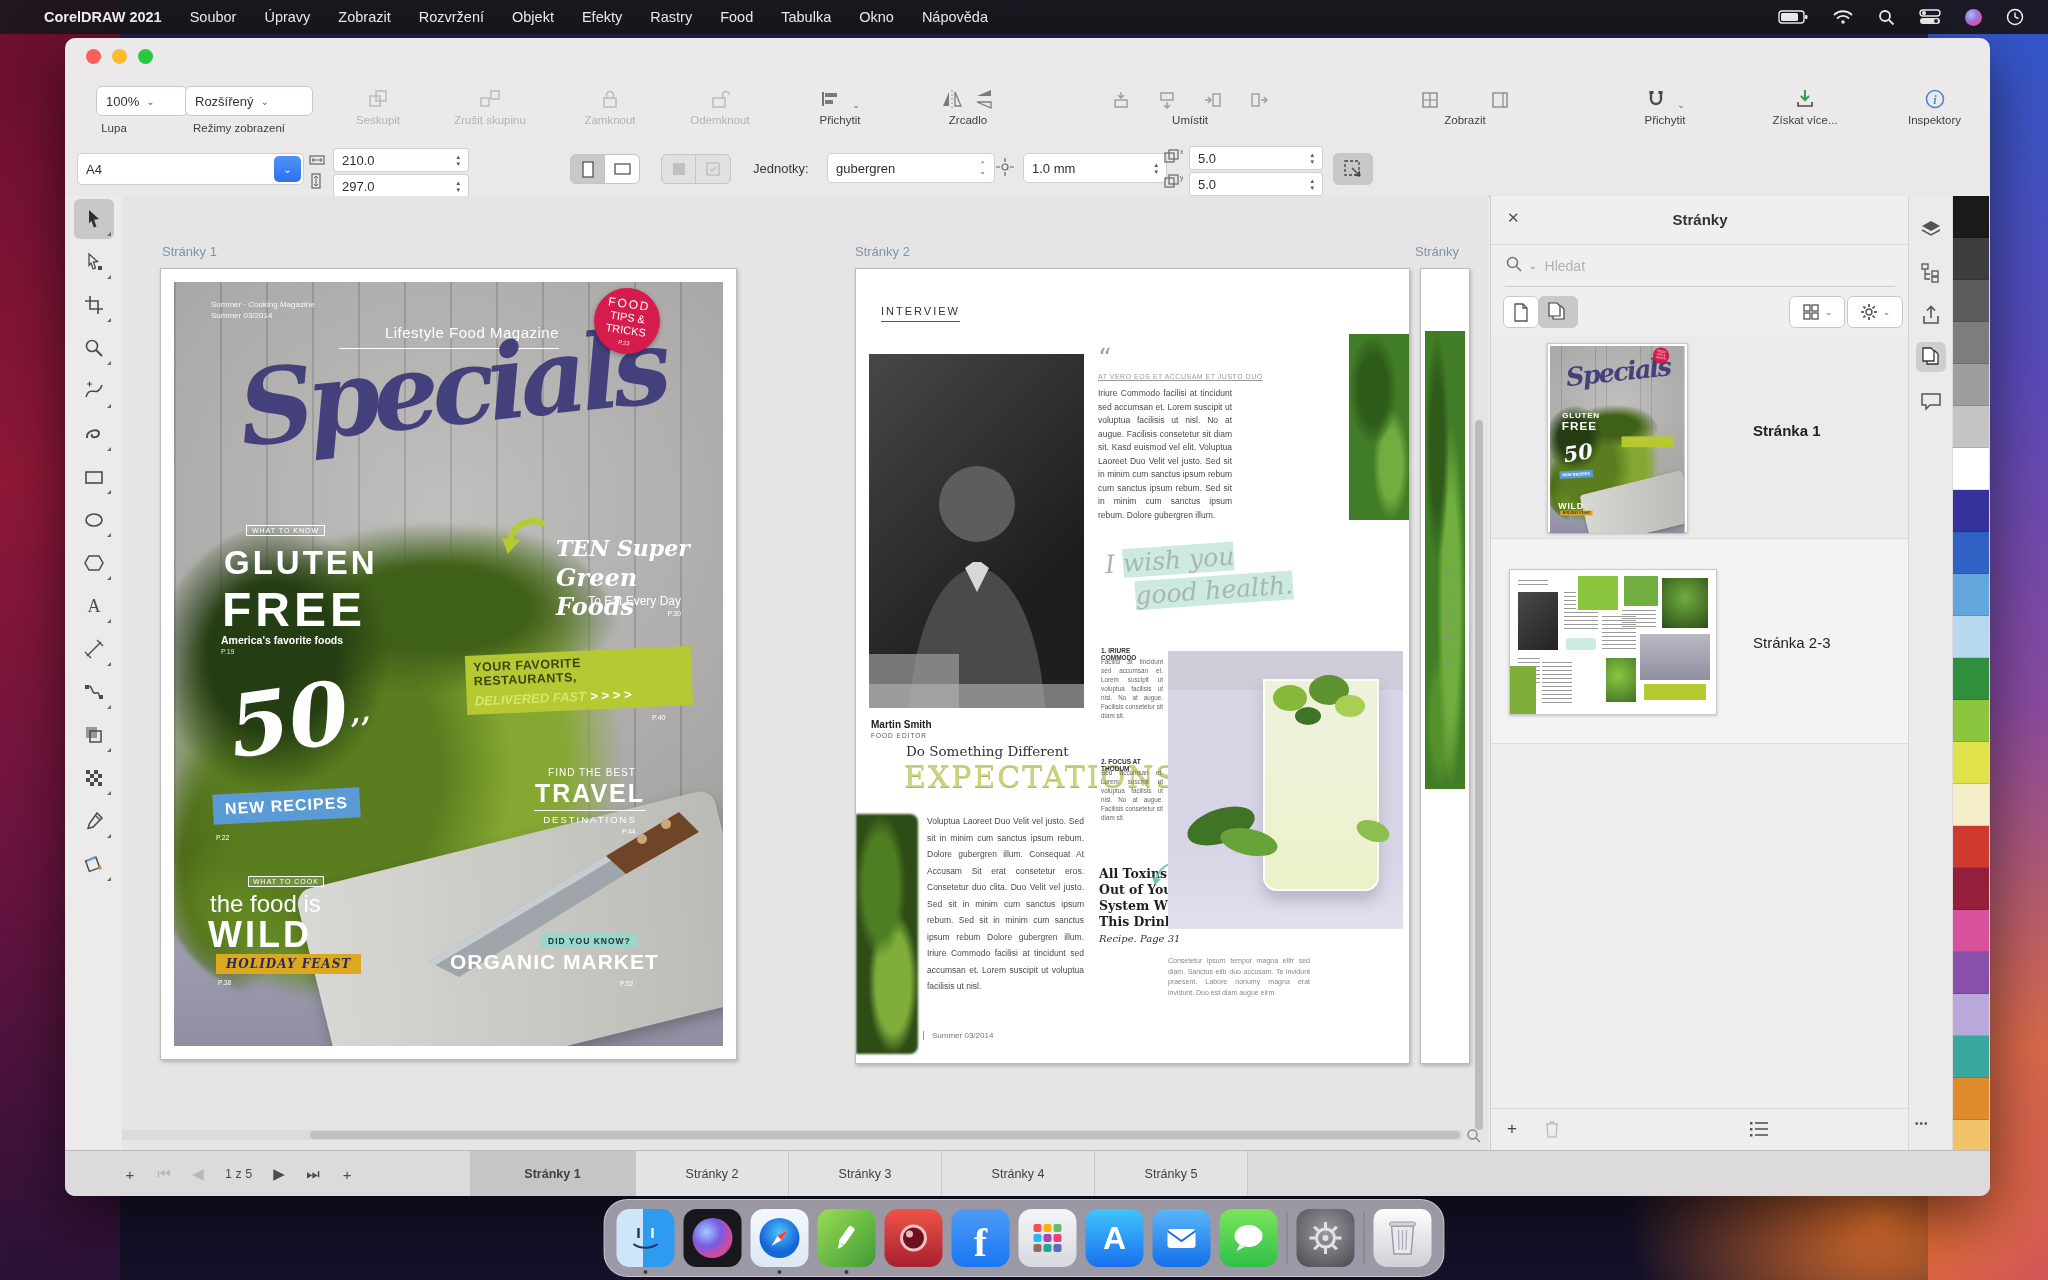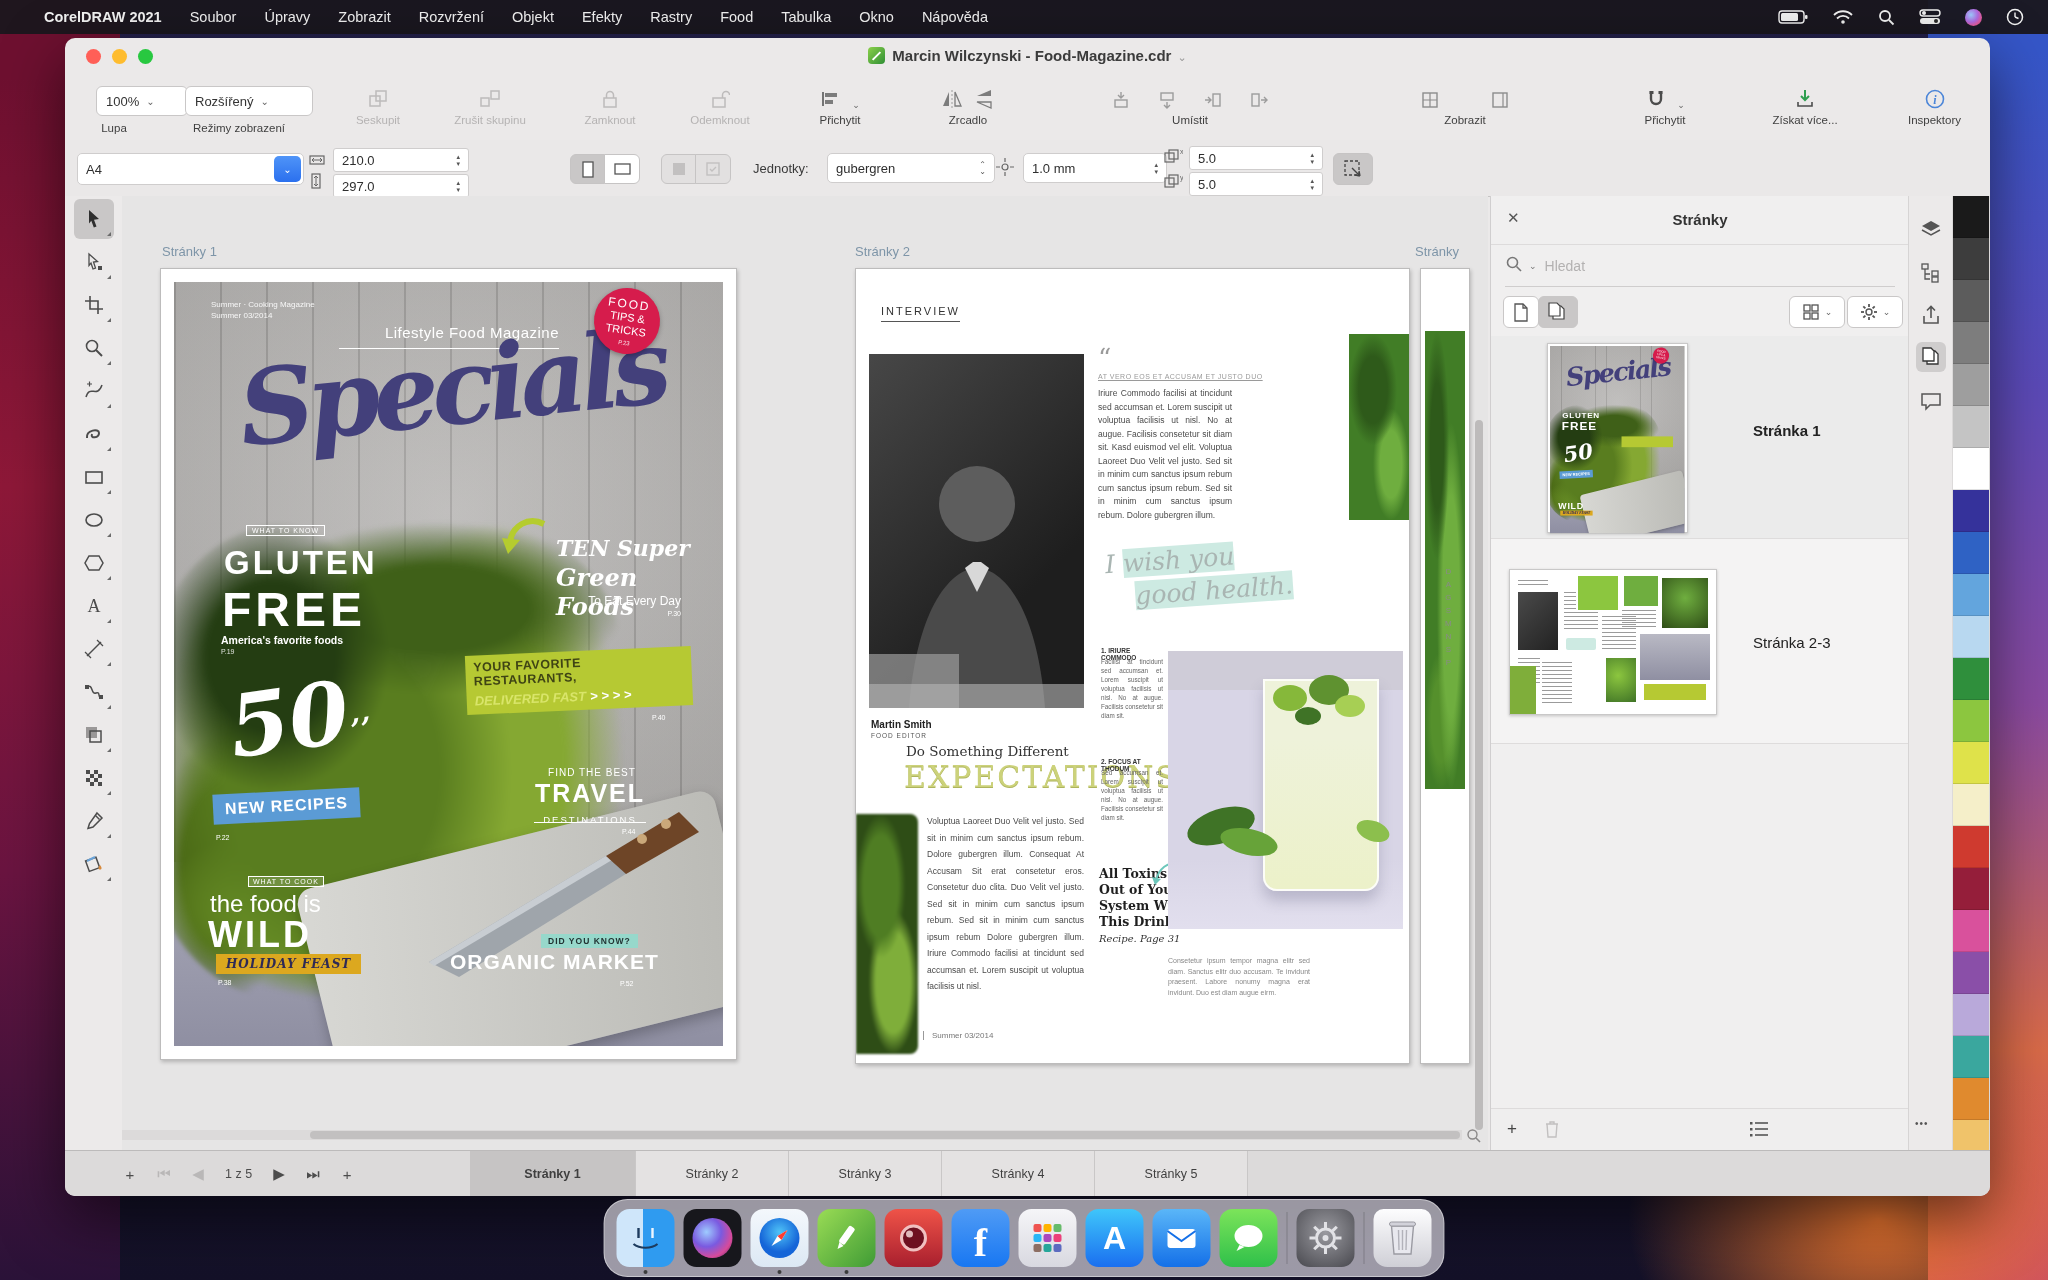--- a/index.html
+++ b/index.html
@@ -202,23 +202,20 @@
         </span>
     </div>
   </div>
 
   <div class="abs window">
 
     <div class="abs titlebar">
       <span class="abs tl" style="left:21px;background:#ff5f57"></span>
       <span class="abs tl" style="left:47px;background:#febc2e"></span>
       <span class="abs tl" style="left:73px;background:#28c840"></span>
-      <div class="abs wtitle">
-        <span class="doc"></span><span>Marcin Wilczynski - Food-Magazine.cdr</span><span class="chev">⌄</span>
-      </div>
     </div>
 
     <div class="abs toolbar">
       <div class="dropbtn" style="left:31px;width:72px">
           <span>100%</span>
           <span class="chev">⌄</span>
         </div>
       <div class="under" style="left:13px;width:72px">Lupa</div>
       <div class="dropbtn" style="left:120px;width:108px">
           <span>Rozšířený</span>
@@ -606,21 +603,21 @@
             <div class="cov-txt serif" style="left:382px;top:253px;font-size:22px;font-style:italic;font-weight:bold">TEN Super</div>
             <div class="cov-txt serif" style="left:382px;top:281px;font-size:24px;font-style:italic;font-weight:bold">Green Foods</div>
             <div class="cov-txt" style="left:382px;top:312px;width:125px;text-align:right;font-size:12px">To Eat Every Day</div>
             <div class="cov-txt" style="left:382px;top:328px;width:125px;text-align:right;font-size:7px">P.30</div>
             <div class="band" style="left:292px;top:369px;width:210px;height:54px;background:#b6c933;transform:rotate(-2.5deg);padding:5px 8px 0">
               <div style="color:#3f4414;font-size:12.5px;letter-spacing:.5px">YOUR FAVORITE RESTAURANTS,</div>
               <div style="margin-top:3px"><span style="color:#d9e56a;font-size:13px;font-style:italic">DELIVERED FAST</span> <span style="color:#fff;font-size:13px">&gt; &gt; &gt; &gt;</span></div>
             </div>
             <div class="cov-txt" style="left:478px;top:432px;font-size:7px">P.40</div>
             <div class="cov-txt" style="left:368px;top:485px;width:100px;text-align:center;font-size:10px;letter-spacing:1px">FIND THE BEST</div>
-            <div class="cov-txt" style="left:360px;top:497px;width:112px;text-align:center;font-size:25px;font-weight:bold;letter-spacing:2px;border-bottom:1px solid #fff;padding-bottom:14px">TRAVEL</div>
+            <div class="cov-txt" style="left:360px;top:497px;width:112px;text-align:center;font-size:25px;font-weight:bold;letter-spacing:2px;border-bottom:1px solid #fff;padding-bottom:2px">TRAVEL</div>
             <div class="cov-txt" style="left:360px;top:532px;width:112px;text-align:center;font-size:9.5px;letter-spacing:2px">DESTINATIONS</div>
             <div class="cov-txt" style="left:448px;top:546px;font-size:7px">P.44</div>
             <div class="cov-txt" style="left:74px;top:594px;font-size:7px;border:1px solid #fff;padding:1px 4px;letter-spacing:1px;background:rgba(255,255,255,.15)">WHAT TO COOK</div>
             <div class="cov-txt" style="left:36px;top:608px;font-size:24px">the food is</div>
             <div class="cov-txt" style="left:34px;top:632px;font-size:36px;font-weight:bold;letter-spacing:3px">WILD</div>
             <div class="band serif" style="left:42px;top:672px;background:#dca81f;color:#2e2a55;font-size:12px;font-style:italic;padding:3px 10px;letter-spacing:1px">HOLIDAY FEAST</div>
             <div class="cov-txt" style="left:44px;top:697px;font-size:7px">P.38</div>
             <div class="band" style="left:367px;top:652px;background:#97d8cb;color:#233;font-size:8.5px;padding:2px 7px;letter-spacing:1px">DID YOU KNOW?</div>
             <div class="cov-txt" style="left:276px;top:668px;font-size:21px;font-weight:bold;letter-spacing:1px">ORGANIC MARKET</div>
             <div class="cov-txt" style="left:446px;top:698px;font-size:7px">P.52</div>

